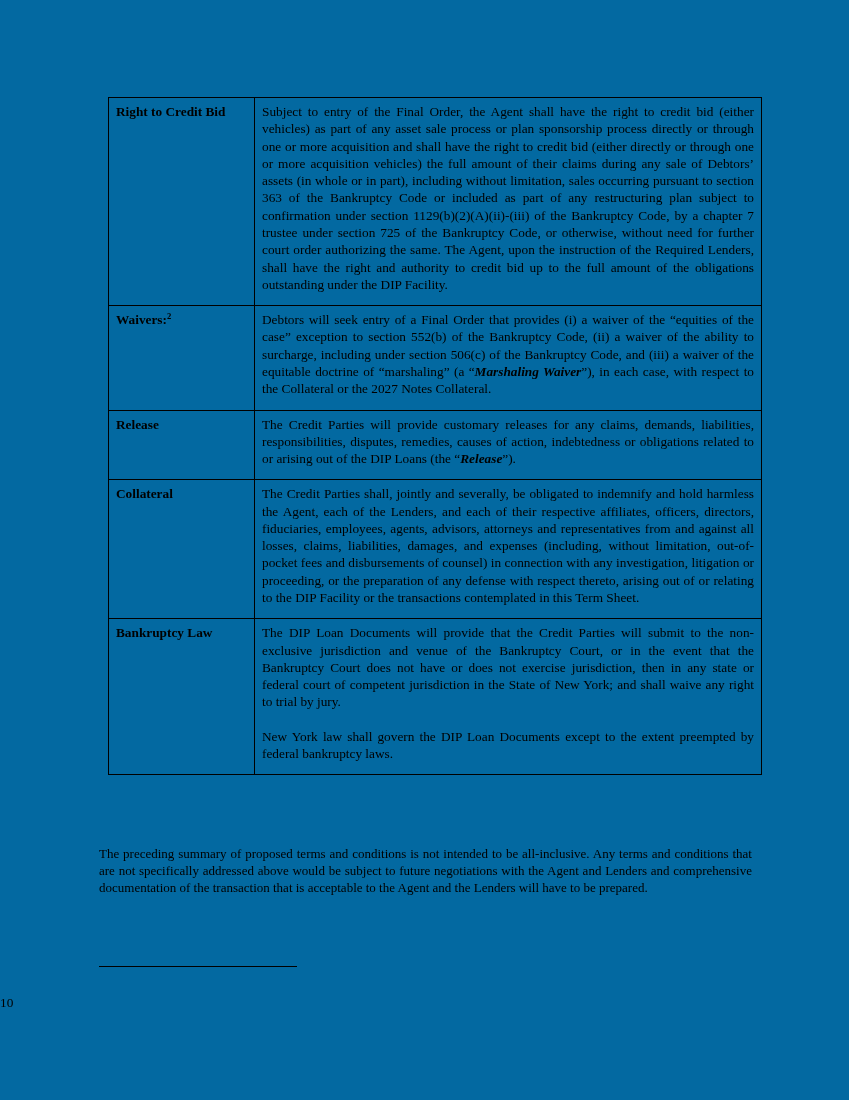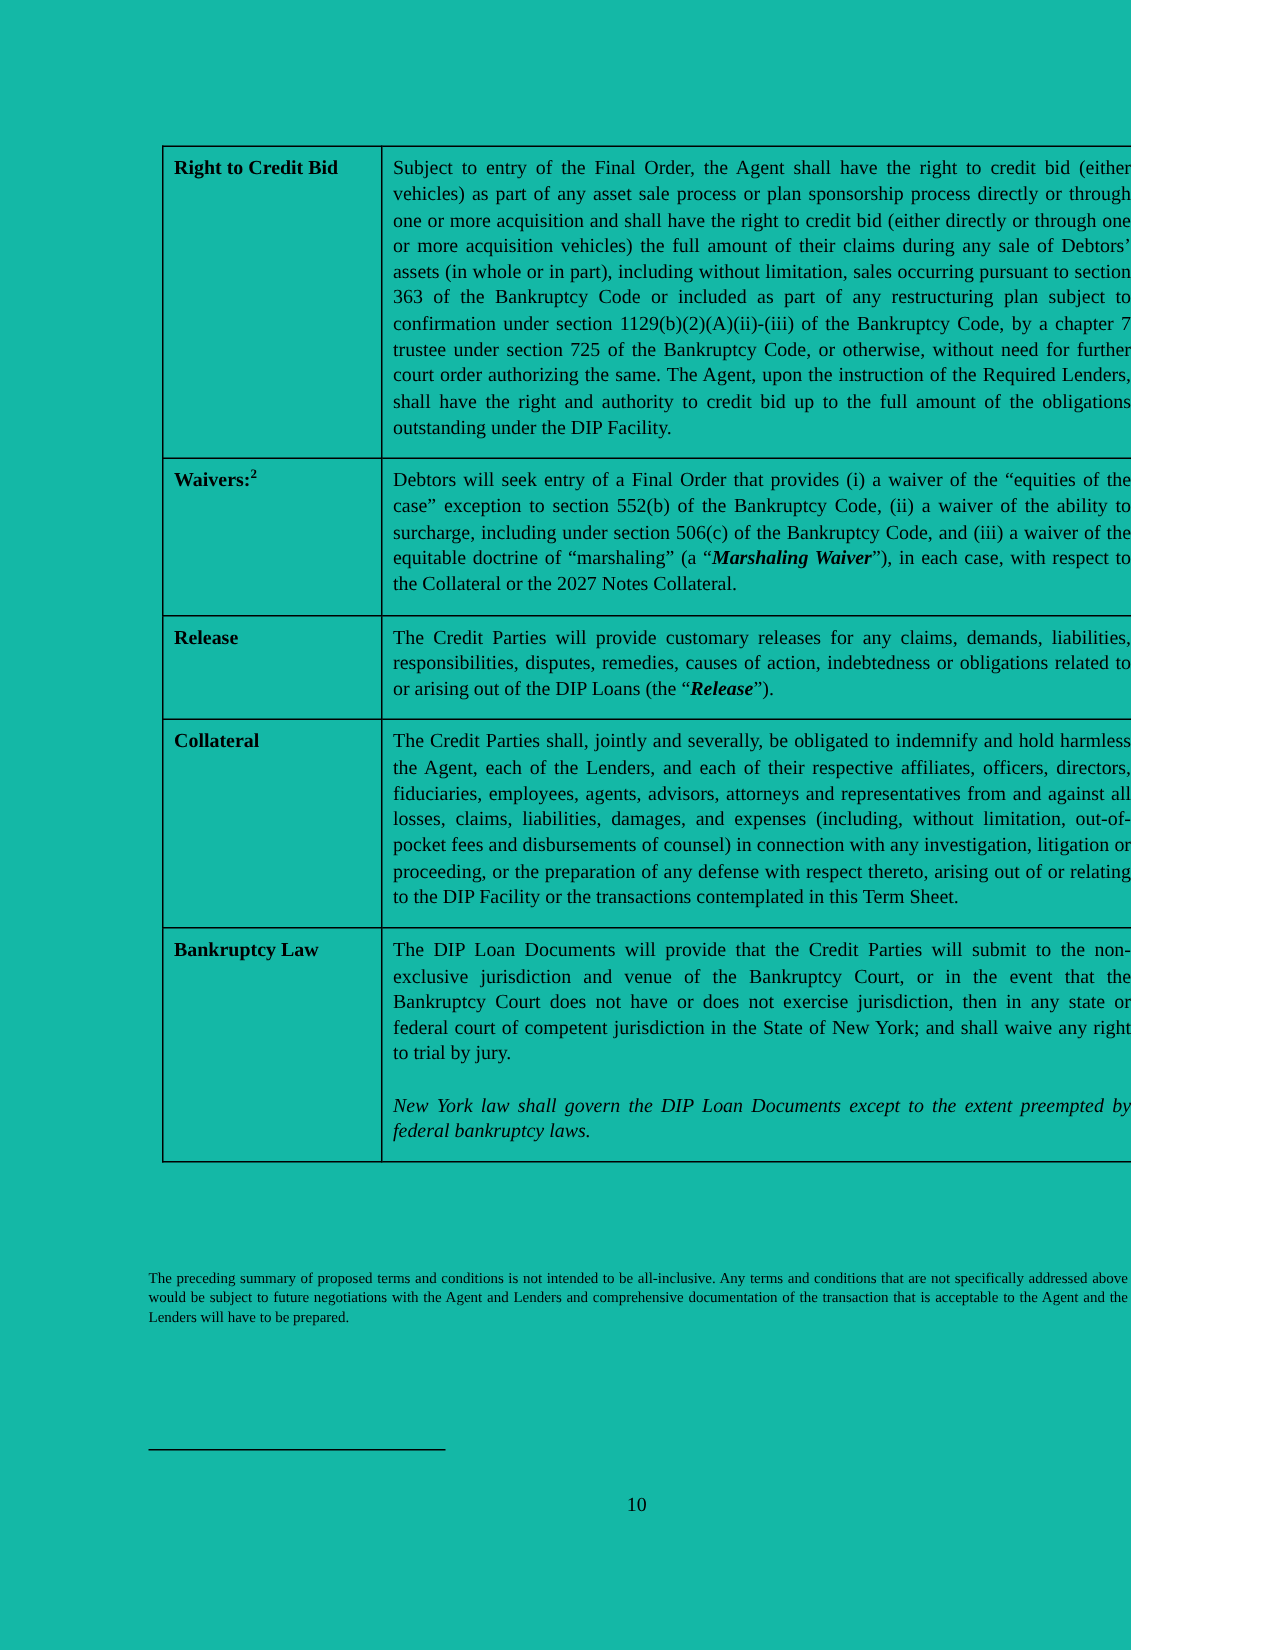--- a/index.html
+++ b/index.html
@@ -2,23 +2,23 @@
 <html><head>
 <meta charset="utf-8">
 <style>
   html, body {
     margin: 0;
     padding: 0;
     background: #ffffff;
   }
   .page {
     position: relative;
-    width: 754px;
+    width: 849px;
     height: 1100px;
-    background: #14b8a6;
+    background: #0369a1;
     font-family: "Liberation Serif", serif;
     color: #000000;
     overflow: hidden;
   }
   table.terms-table {
     position: absolute;
     left: 108px;
     top: 97px;
     width: 654px;
     border-collapse: collapse;
@@ -36,32 +36,31 @@
     font-weight: bold;
   }
   td.content-cell {
     text-align: justify;
   }
   td.content-cell p {
     margin: 0;
   }
   td.content-cell p + p {
     margin-top: 17px;
-    font-style: italic;
   }
   .bi {
     font-weight: bold;
     font-style: italic;
   }
   .closing-paragraph {
     position: absolute;
     left: 99px;
     top: 846px;
     width: 653px;
-    font-size: 10px;
+    font-size: 13px;
     line-height: 1.3;
     text-align: justify;
     margin: 0;
   }
   .footnote-rule {
     position: absolute;
     left: 99px;
     top: 966px;
     width: 198px;
     border-top: 1px solid #000000;
@@ -73,21 +72,20 @@
     top: 975px;
     width: 653px;
     font-size: 12px;
     line-height: 1.3;
   }
   .page-number {
     position: absolute;
     left: 0;
     top: 995px;
     width: 849px;
-    text-align: center;
     font-size: 13.3px;
   }
   sup {
     font-size: 0.65em;
     vertical-align: super;
     line-height: 0;
   }
 </style>
 </head>
 <body>

